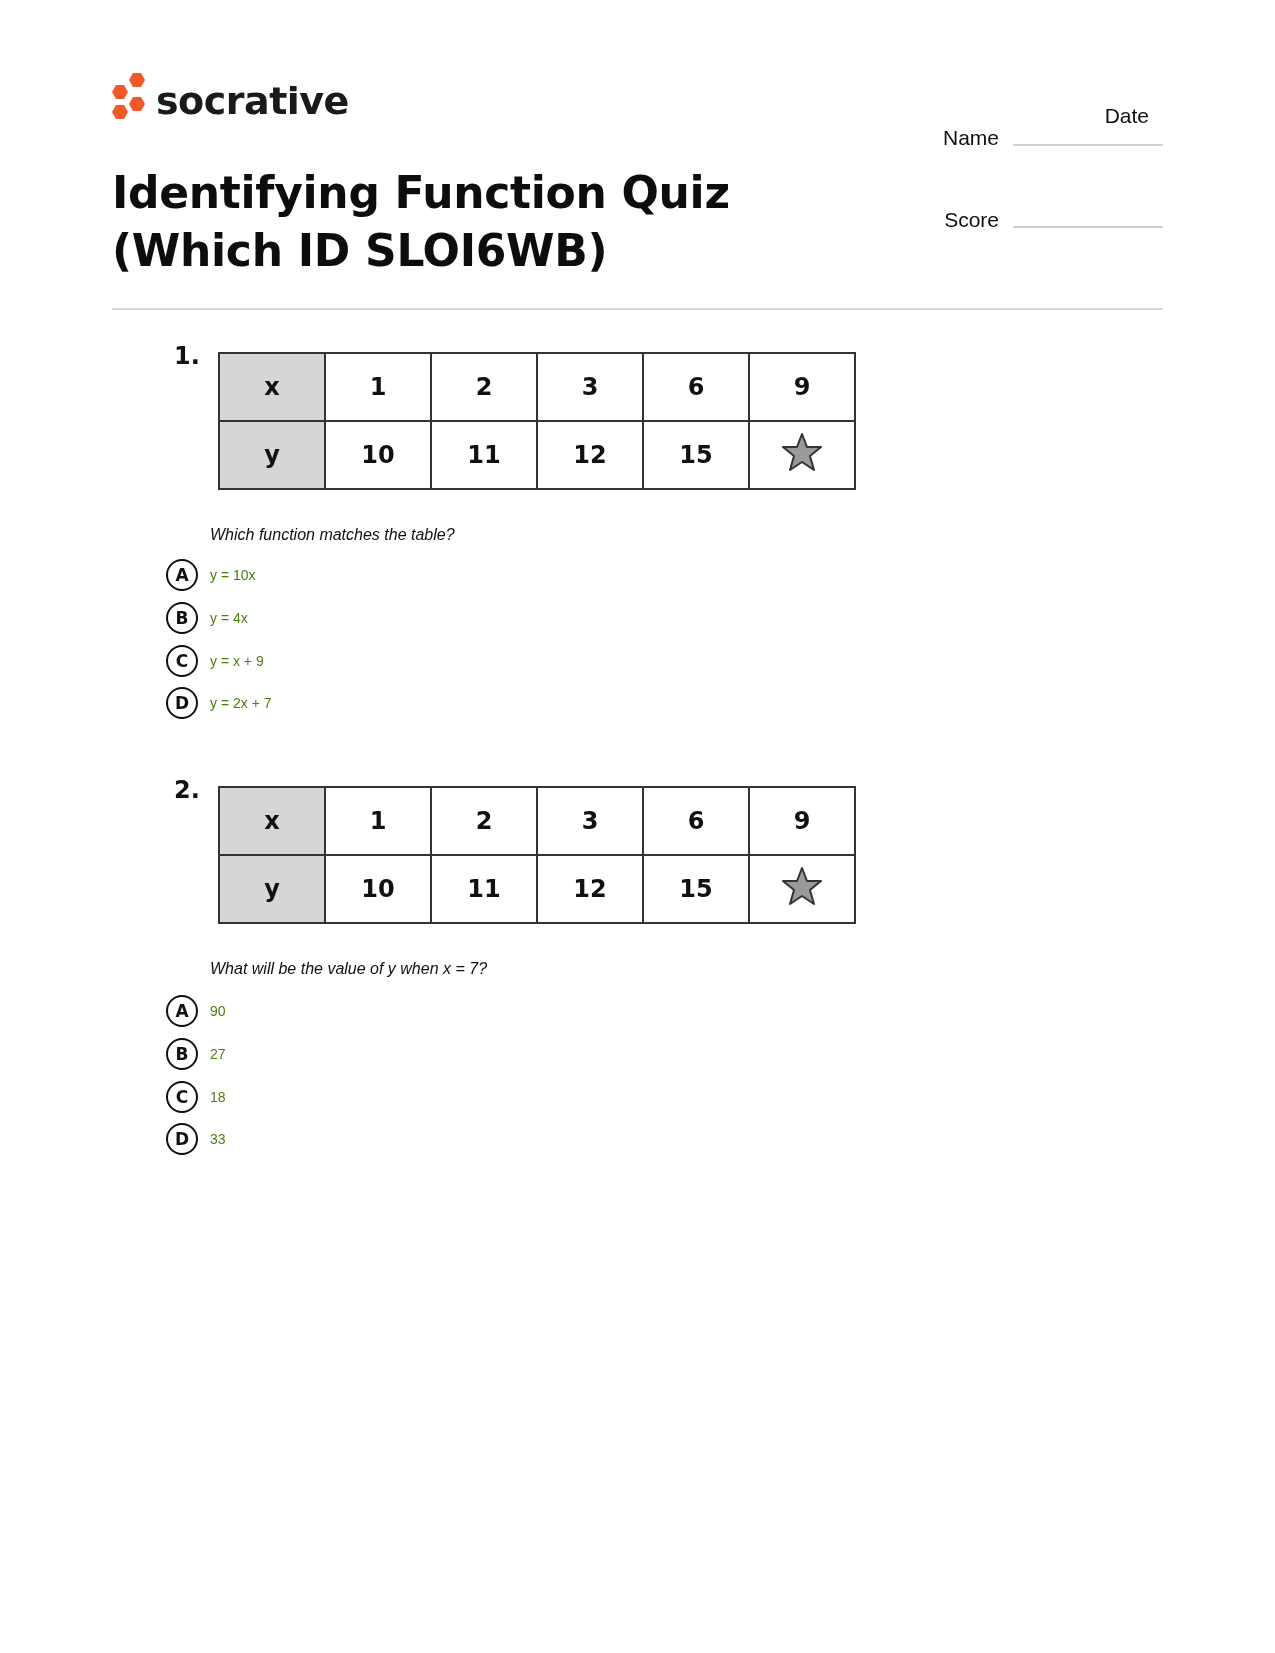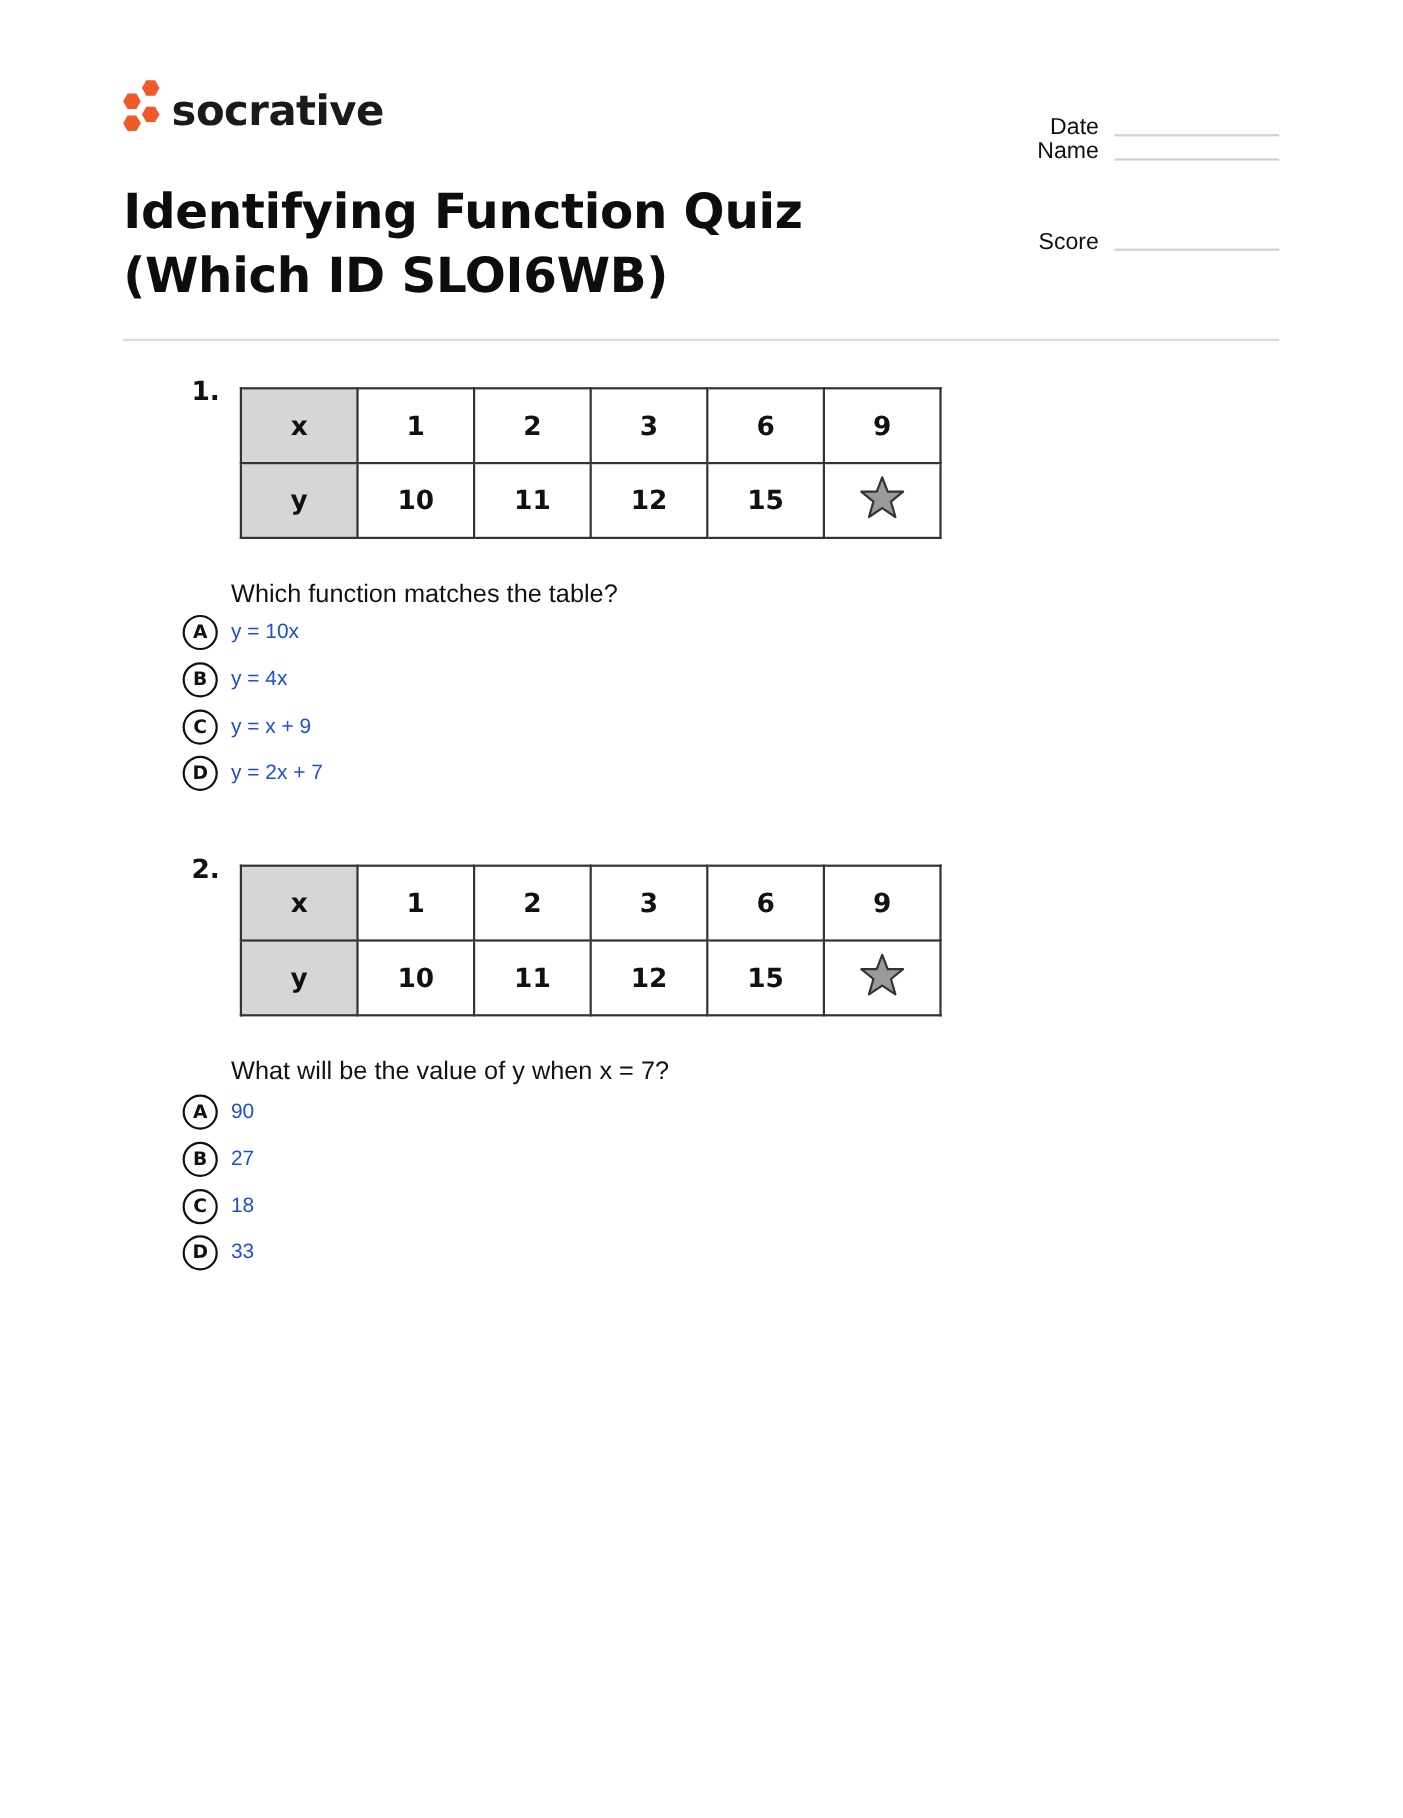--- a/index.html
+++ b/index.html
@@ -10,44 +10,44 @@
   .meta { position: absolute; right: 112px; top: 76px; width: 260px; }
   .meta-row { display: flex; align-items: flex-end; position: absolute; right: 0; width: 260px; }
   .meta-label { width: 110px; text-align: right; font-size: 21px; color: #111; padding-right: 14px; box-sizing: border-box; }
   .meta-line { flex: 1; border-bottom: 2px solid #d0d0d0; height: 1px; margin-bottom: 4px; }
   .title { position: absolute; left: 112px; top: 164px; width: 760px; font-family: "DejaVu Sans", sans-serif; font-weight: bold; font-size: 44px; line-height: 58px; color: #0d0d0d; margin: 0; letter-spacing: -0.3px; }
   .divider { position: absolute; left: 112px; right: 112px; top: 308px; border-top: 2px solid #d9d9d9; }
   .q-num { position: absolute; left: 174px; font-family: "DejaVu Sans", sans-serif; font-weight: bold; font-size: 24px; color: #111; }
   table.xy { position: absolute; left: 218px; border-collapse: collapse; }
   table.xy td { border: 2px solid #333; width: 104px; height: 66px; text-align: center; vertical-align: middle; font-family: "DejaVu Sans", sans-serif; font-weight: bold; font-size: 24px; color: #111; padding: 0; }
   table.xy td.head { background: #d6d6d6; }
-  .prompt { position: absolute; left: 210px; font-size: 23px; color: #111; }
+  .prompt { position: absolute; left: 210px; font-size: 16px; color: #111; font-style: italic; }
   .choice { position: absolute; left: 166px; display: flex; align-items: center; }
   .badge { width: 28px; height: 28px; border: 2px solid #111; border-radius: 50%; display: flex; align-items: center; justify-content: center; font-family: "DejaVu Sans", sans-serif; font-weight: bold; font-size: 17px; color: #111; box-sizing: content-box; }
-  .choice-text { margin-left: 12px; font-size: 19px; color: #1d4ed8; }
+  .choice-text { margin-left: 12px; font-size: 14px; color: #4d7c0f; }
 </style>
 </head>
 <body>
 
 <div class="logo">
   <svg width="38" height="48" viewBox="0 0 38 48">
     <polygon points="23,1 31,1 35,8 31,15 23,15 19,8" fill="#f05a28"></polygon>
     <polygon points="6,13 14,13 18,20 14,27 6,27 2,20" fill="#f05a28"></polygon>
     <polygon points="23,25 31,25 35,32 31,39 23,39 19,32" fill="#f05a28"></polygon>
     <polygon points="6,33 14,33 18,40 14,47 6,47 2,40" fill="#f05a28"></polygon>
   </svg>
   <span class="logo-text">socrative</span>
 </div>
 
 <div class="meta">
   <div class="meta-row" style="top:16px;margin-top:34px;">
     <span class="meta-label">Name</span>
     <span class="meta-line"></span>
   </div>
-  <div class="meta-row" style="top:28px;">
+  <div class="meta-row" style="top:28px;flex-direction:column;">
     <span class="meta-label">Date</span>
     <span class="meta-line"></span>
   </div>
   <div class="meta-row" style="top:132px;">
     <span class="meta-label">Score</span>
     <span class="meta-line"></span>
   </div>
 </div>
 
 <h1 class="title">Identifying Function Quiz (Which ID SLOI6WB)</h1>

